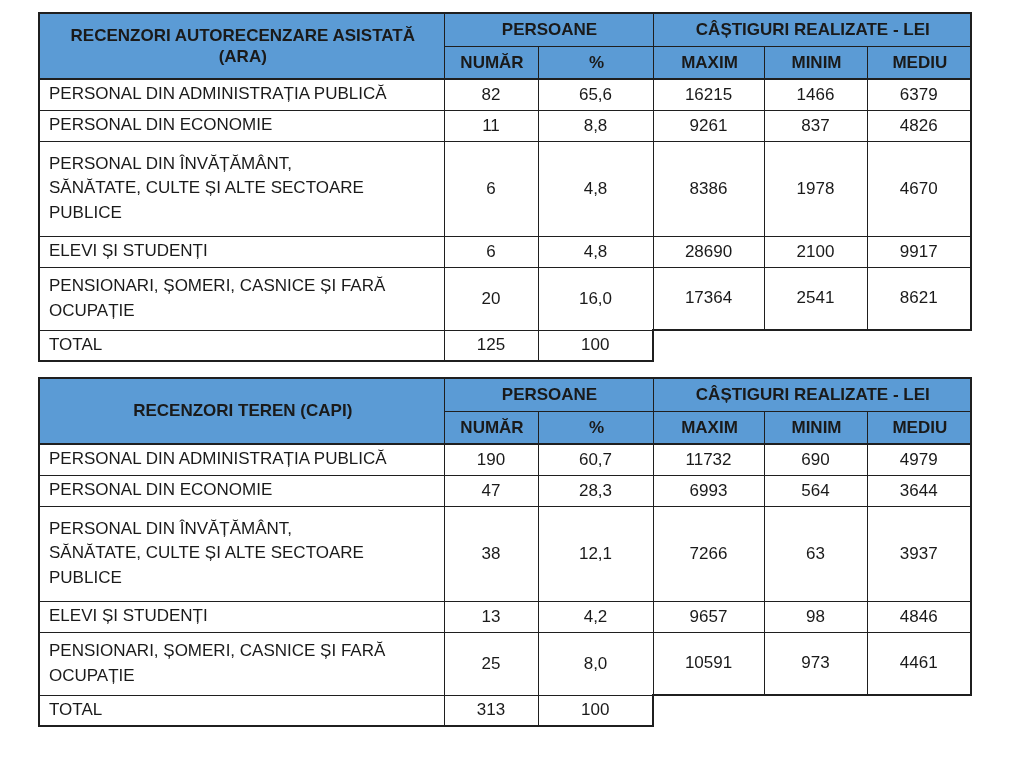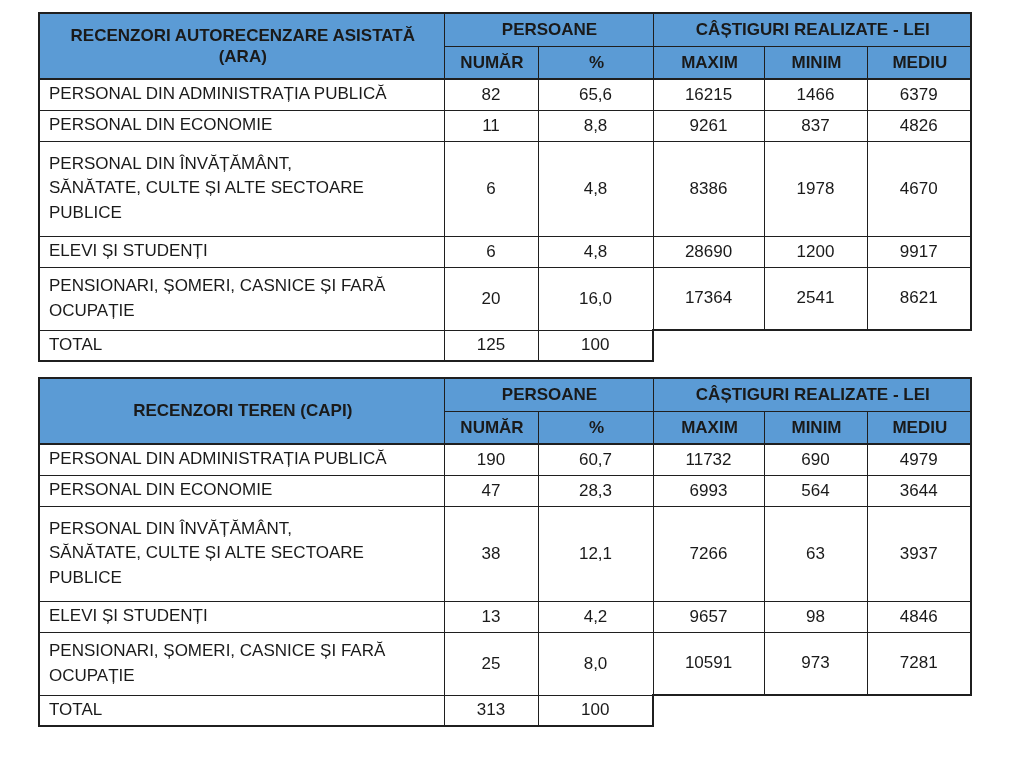--- a/index.html
+++ b/index.html
@@ -115,21 +115,21 @@
         <td class="num">4,8</td>
         <td class="num">8386</td>
         <td class="num">1978</td>
         <td class="num b-r2">4670</td>
       </tr>
       <tr class="h-s">
         <td class="label b-l2">ELEVI ȘI STUDENȚI</td>
         <td class="num">6</td>
         <td class="num">4,8</td>
         <td class="num">28690</td>
-        <td class="num">1200</td>
+        <td class="num">2100</td>
         <td class="num b-r2">9917</td>
       </tr>
       <tr class="h-2l">
         <td class="label b-l2">PENSIONARI, ȘOMERI, CASNICE ȘI FARĂ
 OCUPAȚIE</td>
         <td class="num">20</td>
         <td class="num">16,0</td>
         <td class="num b-b2">17364</td>
         <td class="num b-b2">2541</td>
         <td class="num b-r2 b-b2">8621</td>
@@ -201,21 +201,21 @@
         <td class="num">98</td>
         <td class="num b-r2">4846</td>
       </tr>
       <tr class="h-2l">
         <td class="label b-l2">PENSIONARI, ȘOMERI, CASNICE ȘI FARĂ
 OCUPAȚIE</td>
         <td class="num">25</td>
         <td class="num">8,0</td>
         <td class="num b-b2">10591</td>
         <td class="num b-b2">973</td>
-        <td class="num b-r2 b-b2">7281</td>
+        <td class="num b-r2 b-b2">4461</td>
       </tr>
       <tr class="h-s">
         <td class="label b-l2 b-b2">TOTAL</td>
         <td class="num b-b2">313</td>
         <td class="num b-b2 b-r2">100</td>
         <td class="ghost" colspan="3"></td>
       </tr>
     </tbody>
   </table>
 

